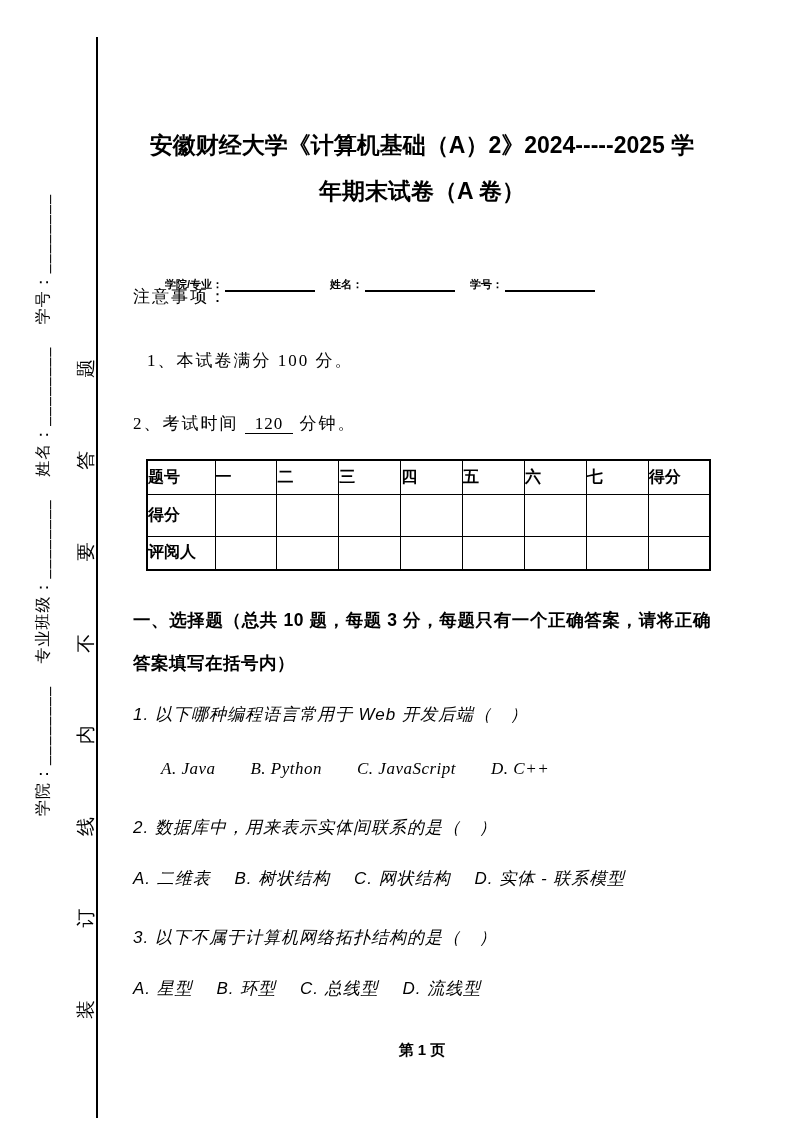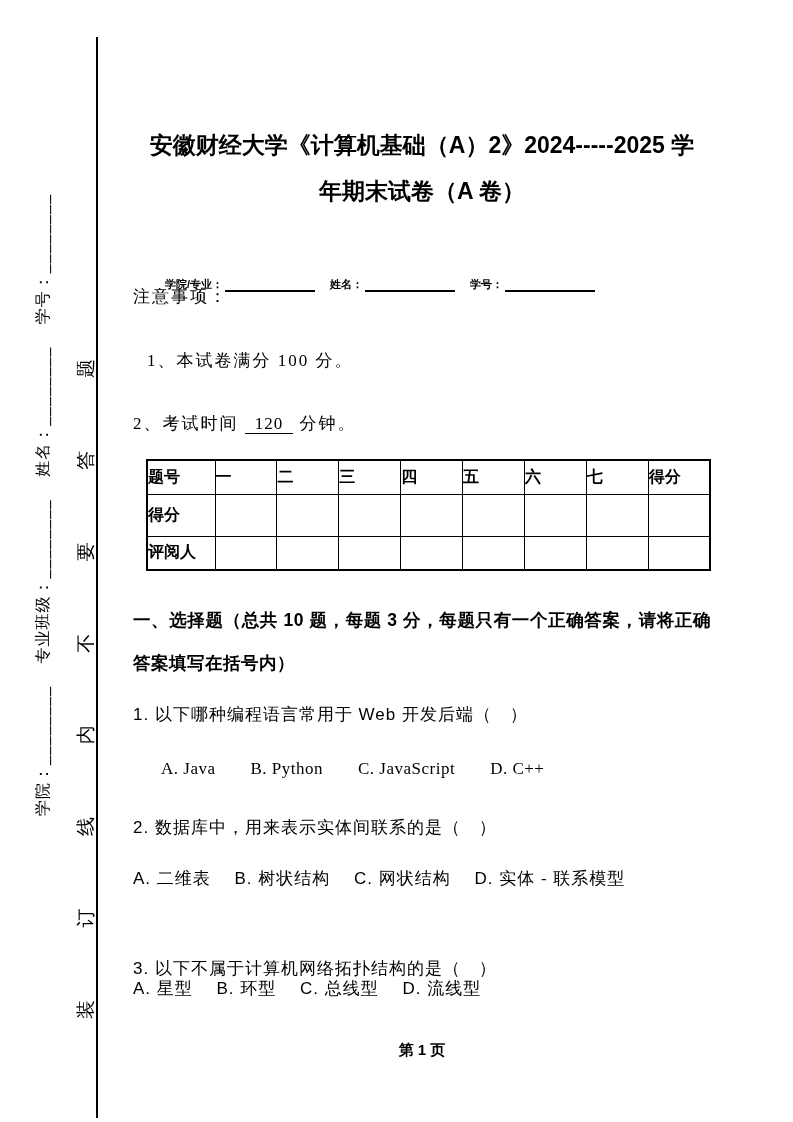--- a/index.html
+++ b/index.html
@@ -122,26 +122,26 @@
 
   
   .section-heading {
     position: absolute; top: 599px; left: 0; width: 578px;
     font-weight: bold;
     font-size: 17.5px;
     line-height: 43px;
     text-align: justify;
     letter-spacing: 0.5px;
   }
-  .question { position: absolute; left: 0; font-size: 17px; letter-spacing: 1px; white-space: nowrap; }
+  .question { position: absolute; left: 0; font-size: 17px; letter-spacing: 1px; white-space: nowrap; font-style: italic; }
   .q1 { top: 703px; }
   .o1 { top: 757px; letter-spacing: 0.5px; margin-left: 28px; }
   .q2 { top: 816px; }
   .o2 { top: 867px; }
-  .q3 { top: 926px; margin-top: 31px; }
+  .q3 { top: 926px; }
   .o3 { top: 977px; }
 
   .page-footer {
     position: absolute; top: 1041px; left: 0; width: 100%;
     text-align: center;
     font-weight: bold;
     font-size: 15px;
   }
 </style>
 </head>

